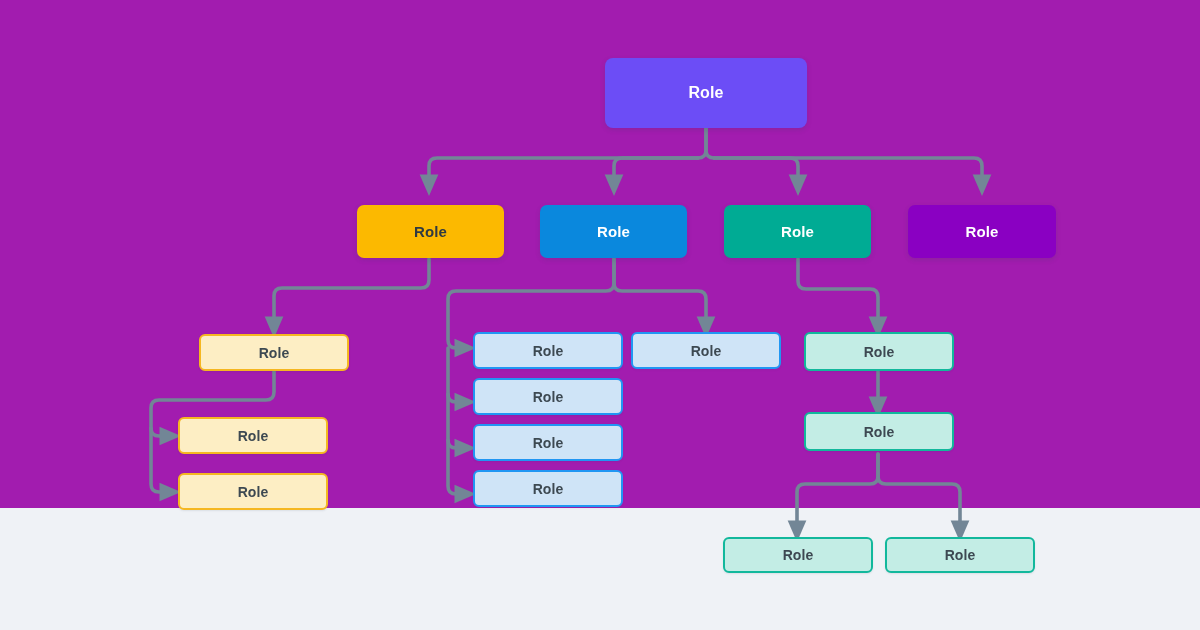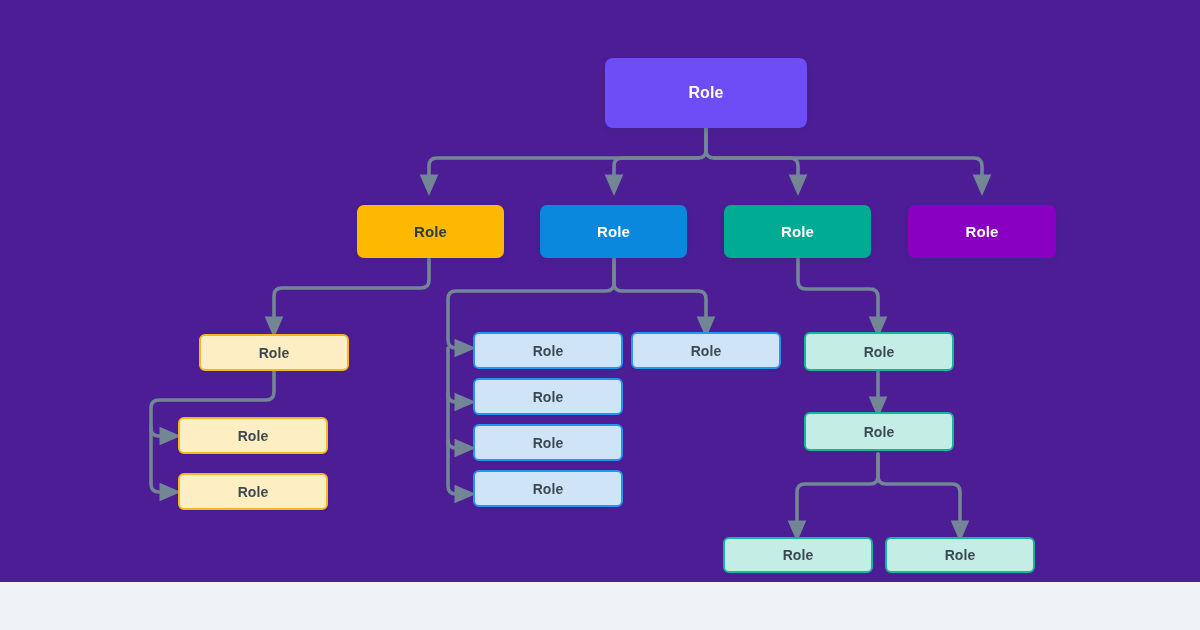--- a/index.html
+++ b/index.html
@@ -10,22 +10,22 @@
   body {
     width: 1200px;
     height: 630px;
     background: #eff2f6;
     font-family: "Liberation Sans", "DejaVu Sans", sans-serif;
     overflow: hidden;
   }
   #chart-canvas {
     position: relative;
     width: 1200px;
-    height: 582px;
-    background: #4c1d95;
+    height: 508px;
+    background: #a21caf;
   }
   #connector-layer {
     position: absolute;
     left: 0;
     top: 0;
     width: 1200px;
     height: 630px;
     pointer-events: none;
   }
   .node {

